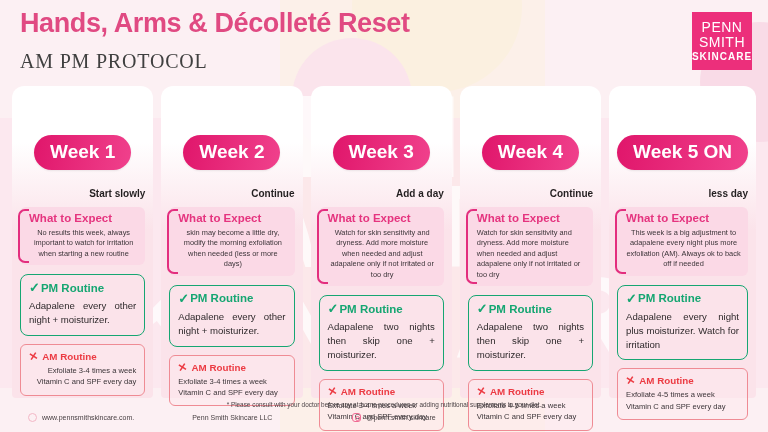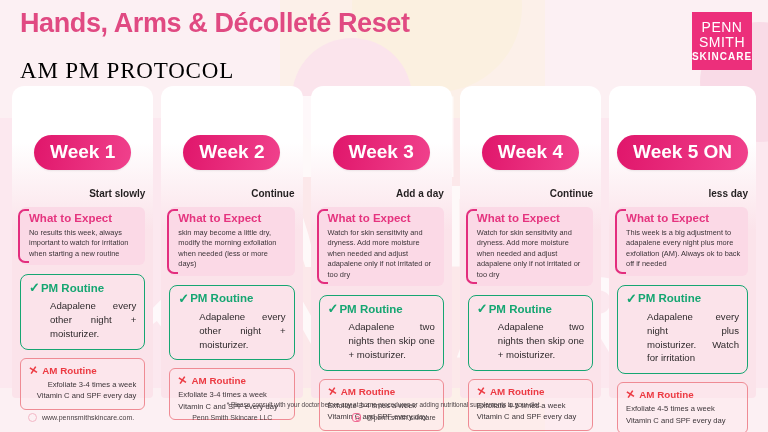--- a/index.html
+++ b/index.html
@@ -54,22 +54,22 @@
     position: absolute; left: 0; top: 0; width: 768px; height: 76px;
     padding: 9px 14px 0 20px;
     z-index: 5;
   }
   .title-main {
     font-size: 27px; font-weight: 700; color: #e04a82;
     letter-spacing: -.4px; line-height: 1.05;
   }
   .title-sub {
     font-family: "Liberation Serif", serif;
-    font-size: 23px; color: #000000; letter-spacing: .8px;
-    margin-top: 21px;
+    font-size: 20px; color: #404040; letter-spacing: .8px;
+    margin-top: 13px;
   }
   .logo {
     position: absolute; right: 16px; top: 12px;
     width: 60px; height: 58px;
     background: #ec2f7b;
     display: flex; flex-direction: column;
     align-items: center; justify-content: center;
     color: #fff;
   }
   .logo-l1, .logo-l2 { font-size: 14px; letter-spacing: .5px; line-height: 1.06; text-align: right; }
@@ -114,41 +114,40 @@
   .expect::before {
     content: ""; position: absolute; left: -2px; top: 2px; bottom: 2px;
     width: 9px;
     border: 2.2px solid #e32e7e;
     border-right: none;
     border-radius: 7px 0 0 7px;
   }
   .expect-title { color: #e5347f; font-size: 11.5px; font-weight: 700; line-height: 1.1; }
   .expect-body {
     color: #3b3438; font-size: 7.4px; line-height: 1.42;
-    text-align: left; margin-top: 3px;
+    text-align: center; margin-top: 3px;
   }
   .expect-body.left { text-align: left; }
 
   
   .pm {
     margin-top: 9px;
     border: 1.4px solid #16a672;
     border-radius: 8px;
     padding: 6px 8px 8px 8px;
     background: transparent;
   }
   .pm-title {
     color: #16a672; font-size: 11.5px; font-weight: 700;
     display: flex; align-items: center; gap: 1px;
   }
   .check { font-size: 13px; line-height: 1; color: #16a672; font-weight: 700; }
   .pm-body {
     color: #2f2a2c; font-size: 9.6px; line-height: 1.45; margin-top: 5px;
     text-align: justify;
-    margin-left: 21px;
   }
 
   
   .am {
     margin-top: 8px;
     border: 1px solid #ef8b94;
     border-radius: 6px;
     padding: 6px 8px 7px 8px;
     background: rgba(253,233,237,.55);
   }

